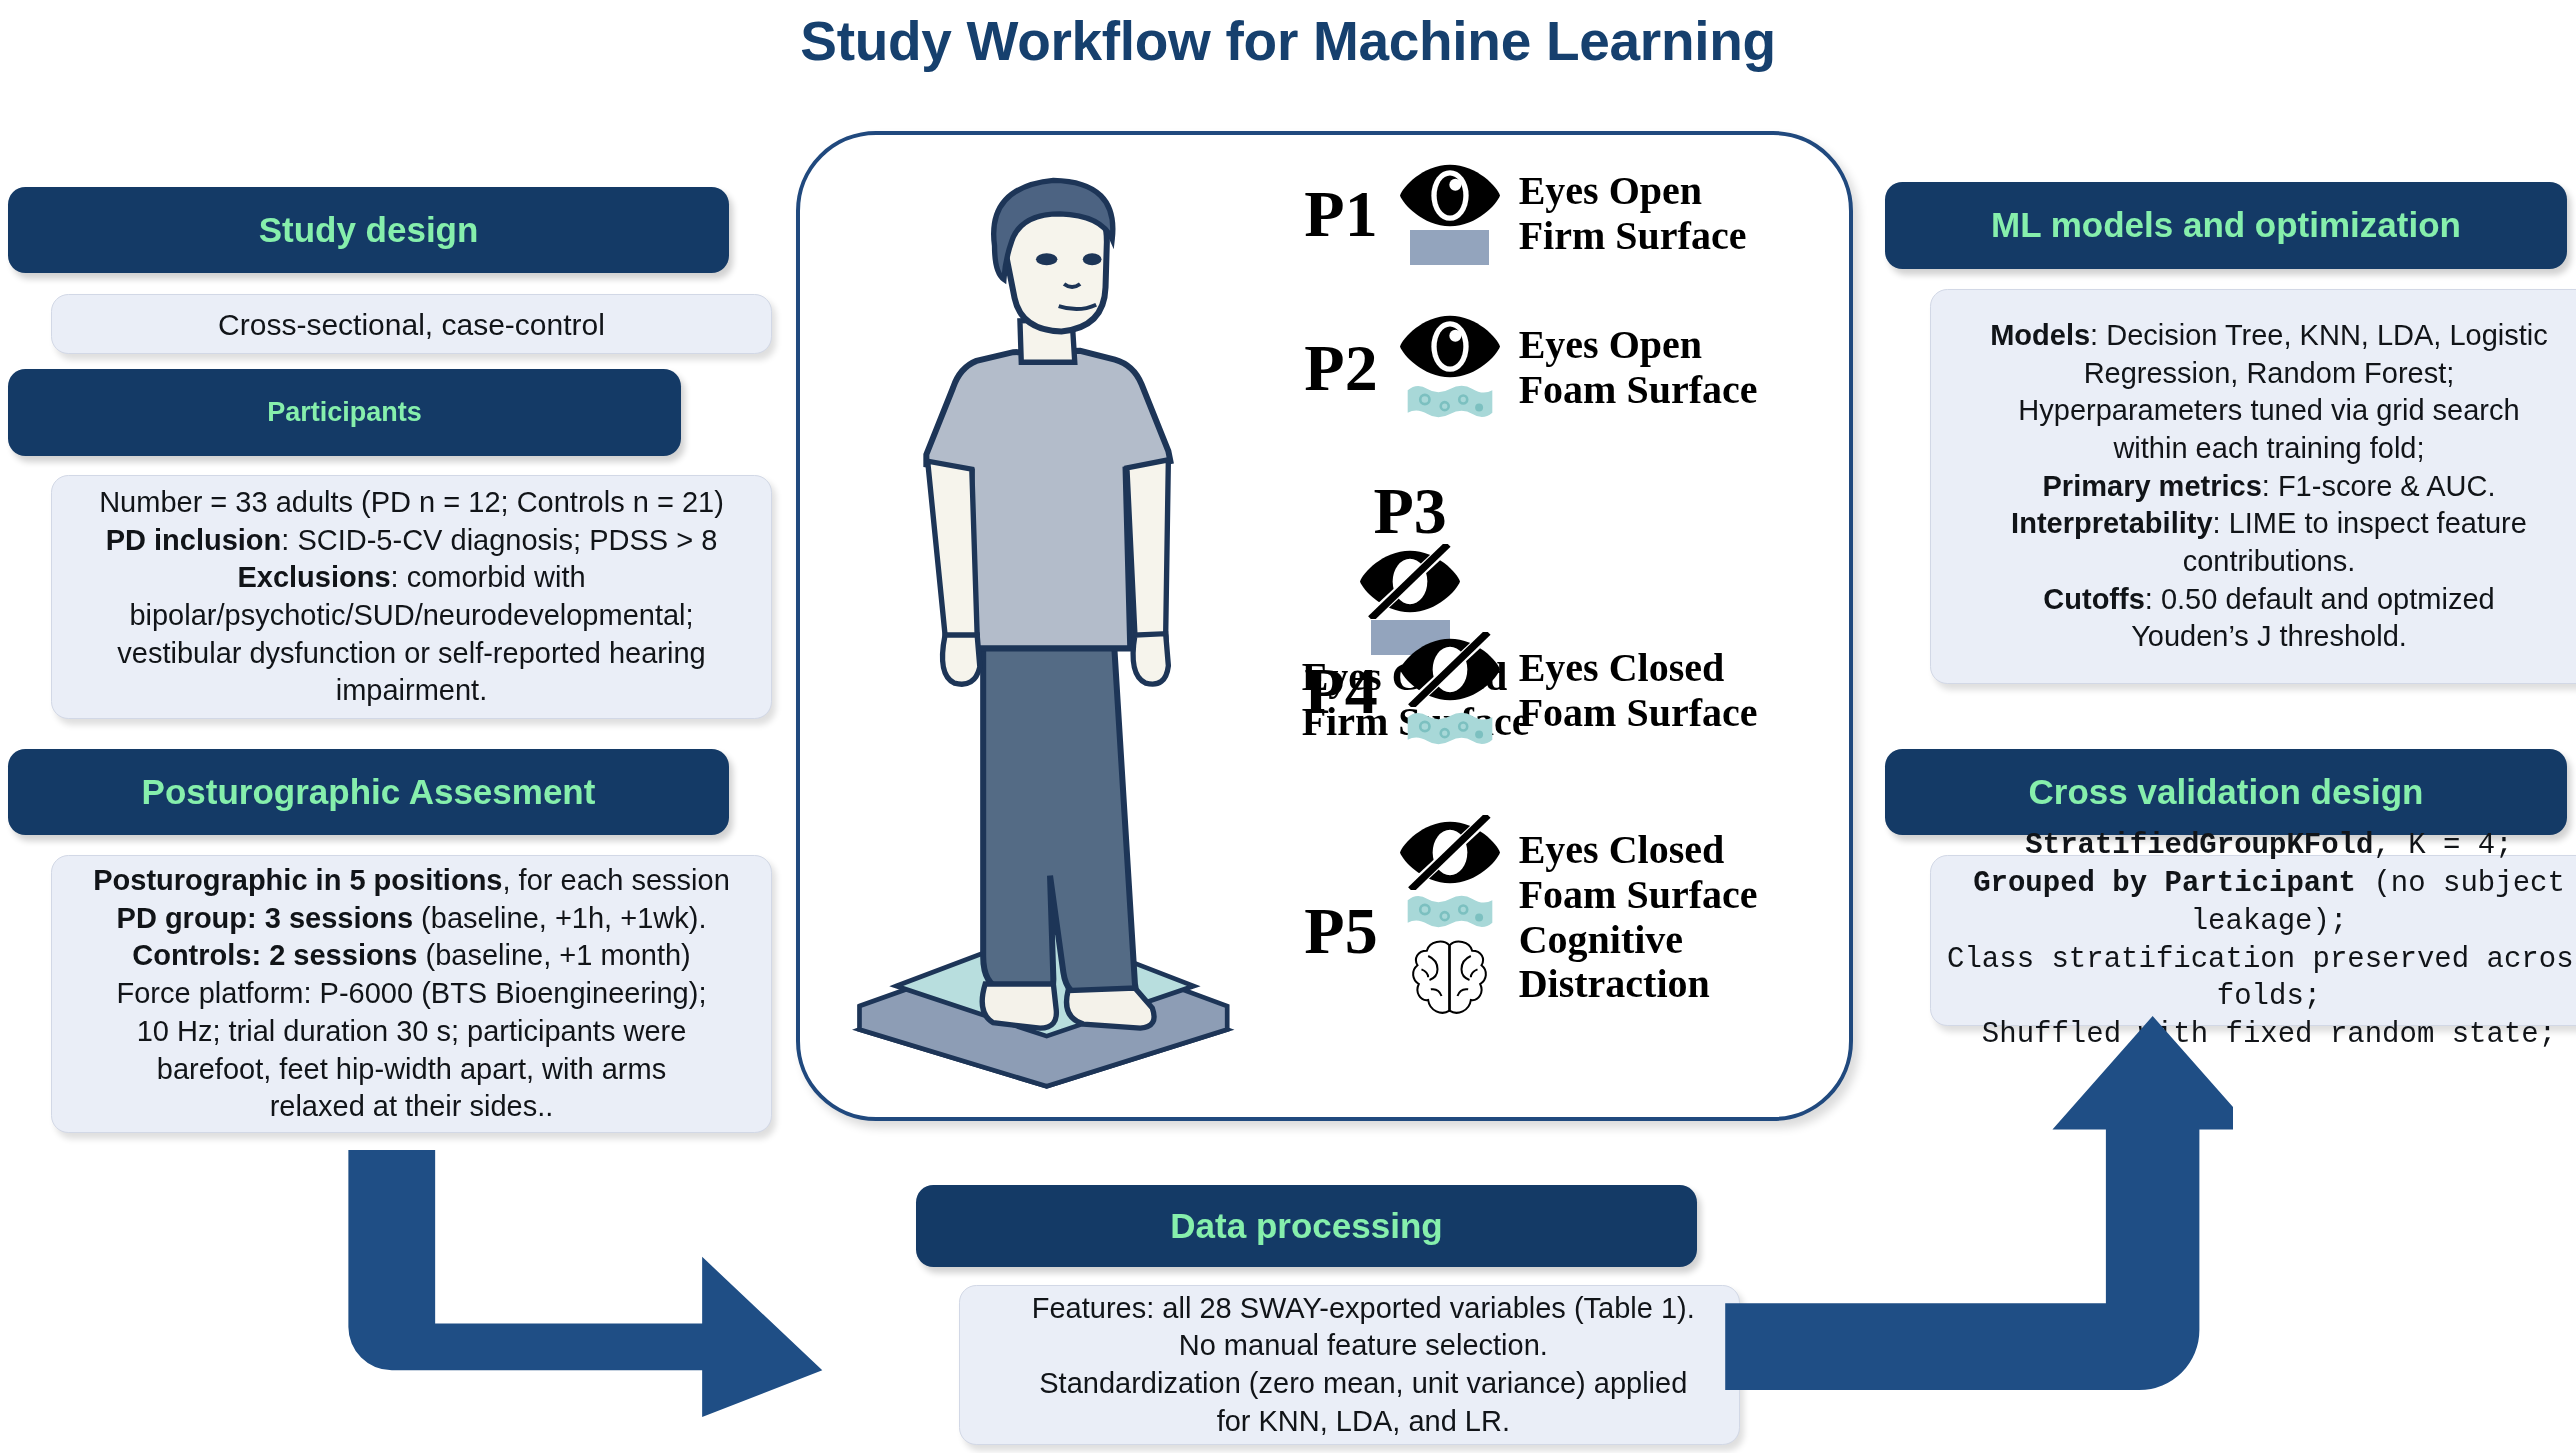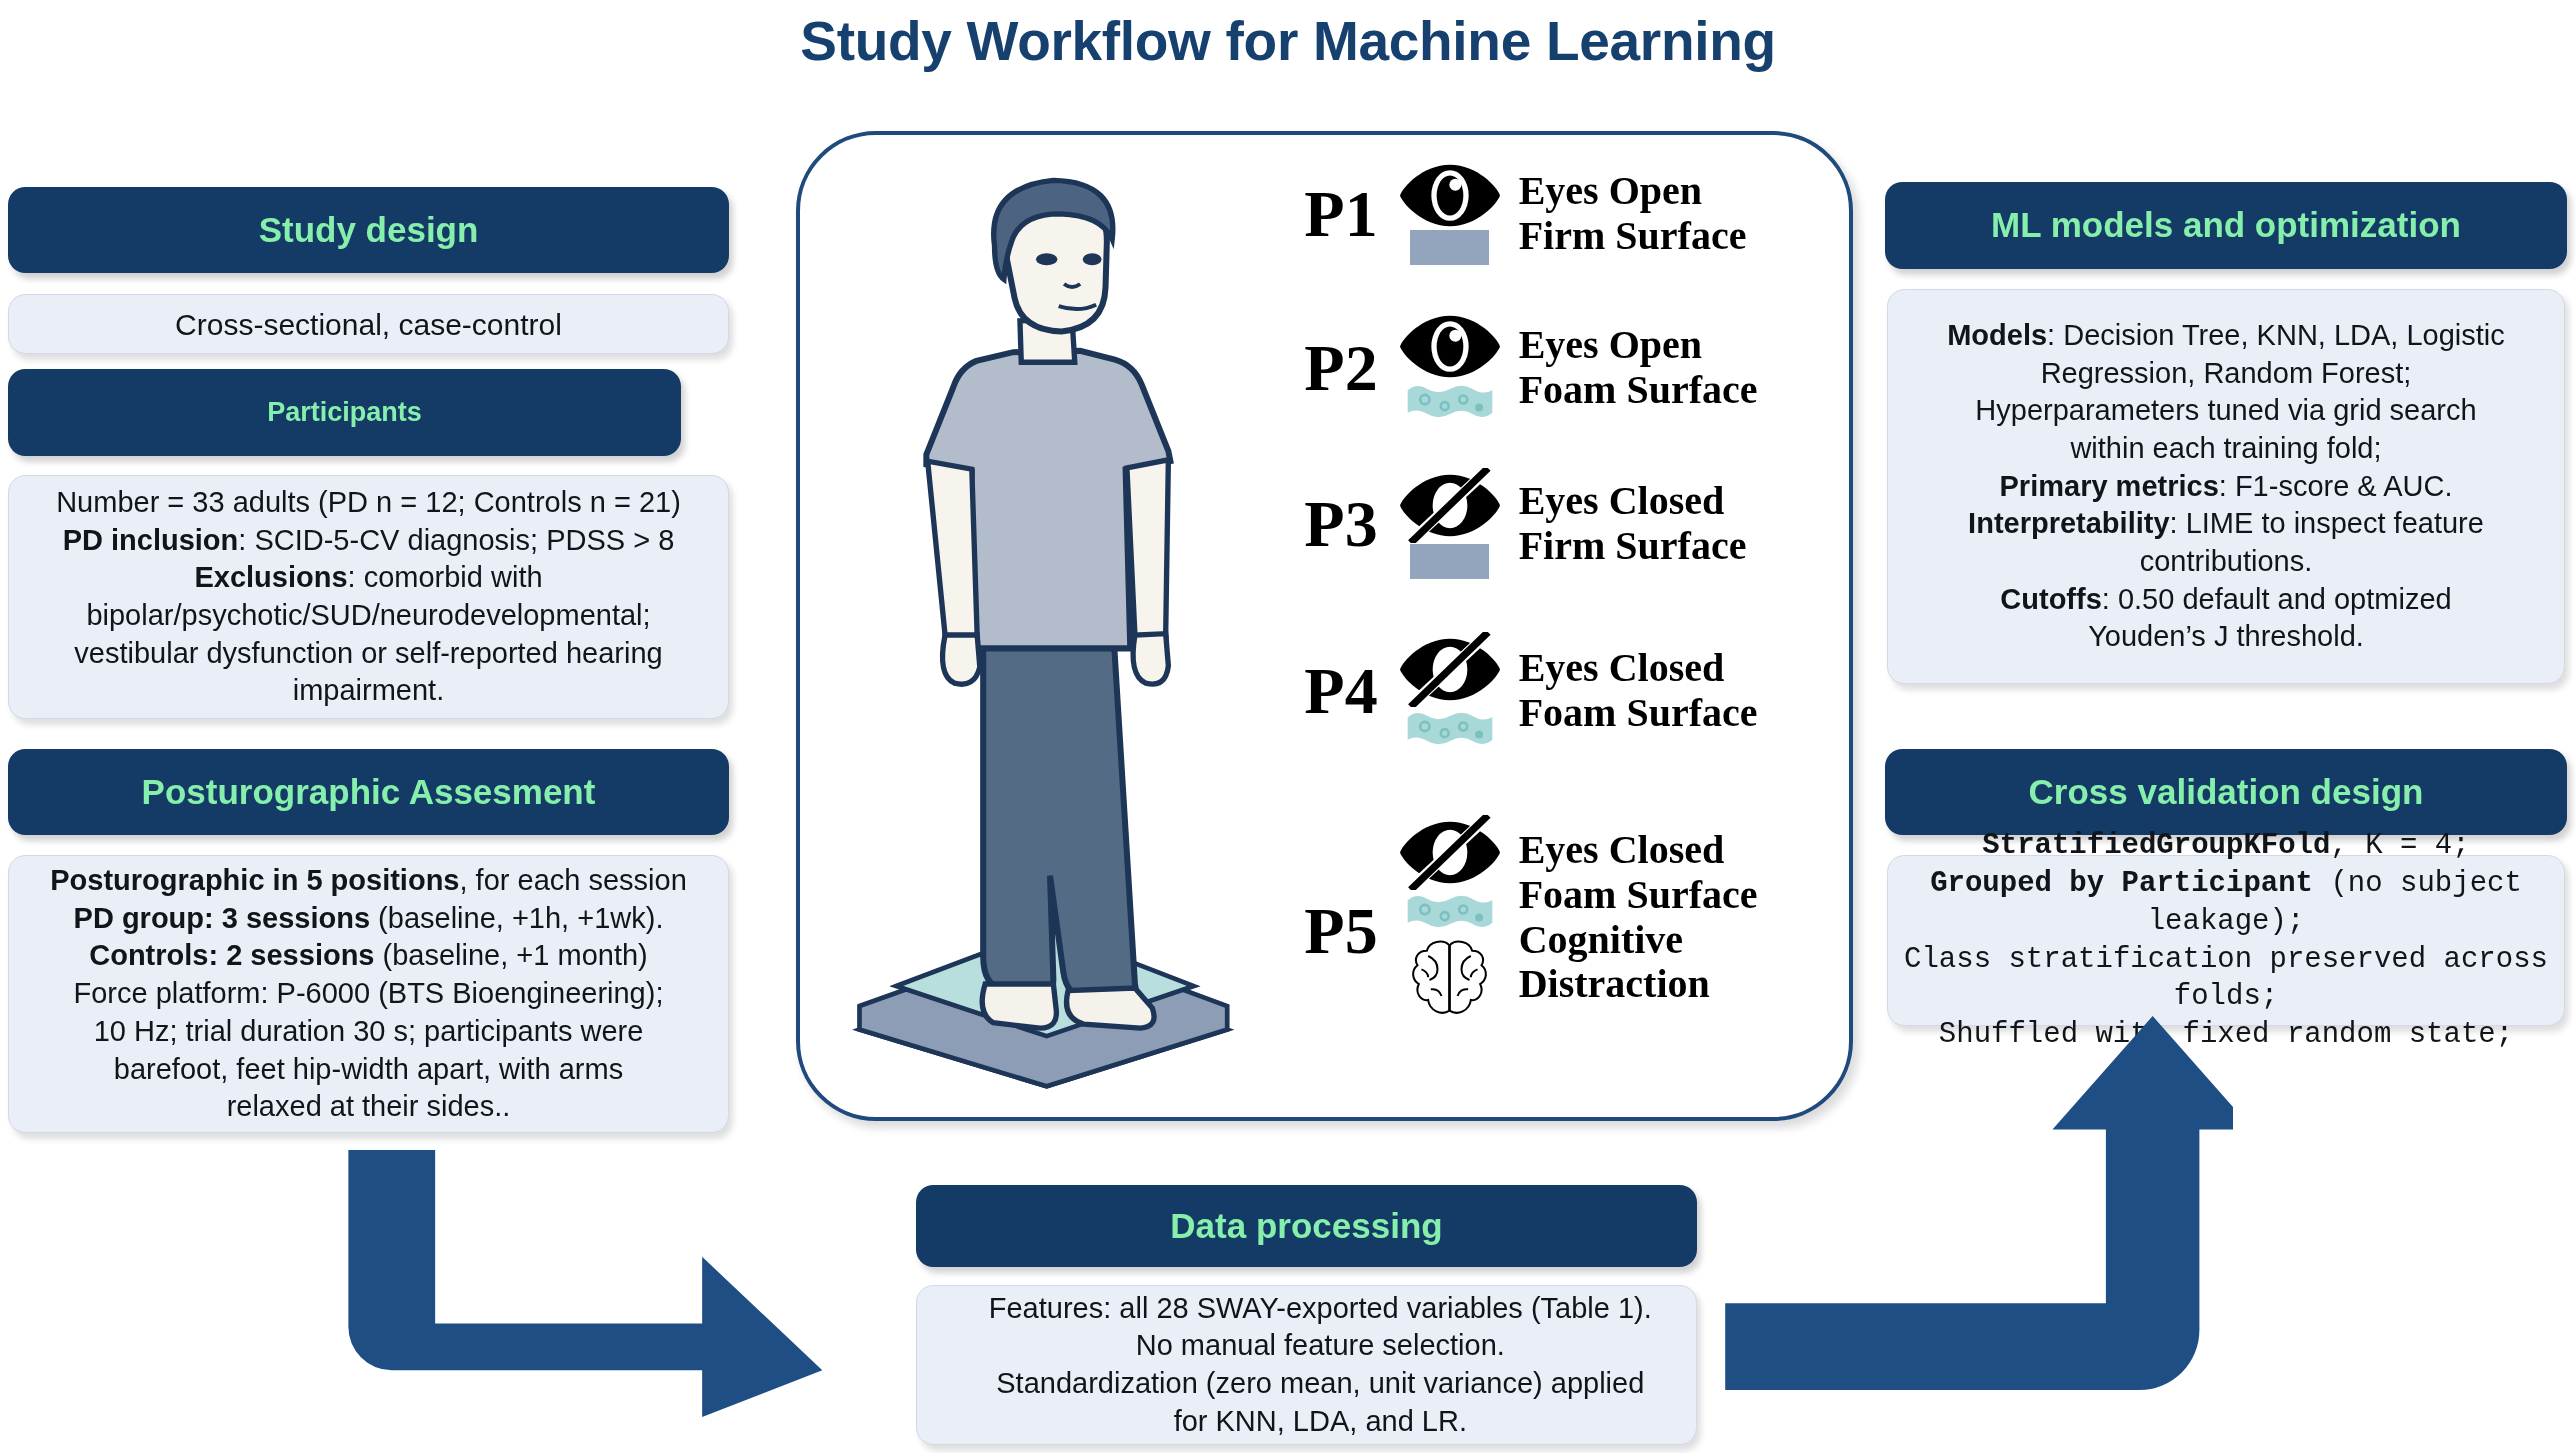--- a/index.html
+++ b/index.html
@@ -21,21 +21,21 @@
     box-shadow:4px 5.3px 6.7px rgba(0,0,0,.18);
     font-family:"Liberation Sans", sans-serif;
   }
   .body{
     position:absolute; background:#eaeef7; border:1.3px solid #d2d8e6;
     border-radius:17.4px; color:#111418;
     display:flex; align-items:center; justify-content:center;
     text-align:center; line-height:1.30;
     box-shadow:4px 5.3px 6.7px rgba(0,0,0,.13);
     font-family:"Liberation Sans", sans-serif;
-    padding:4px 9.4px; box-sizing:border-box;
+    padding:4px 9.4px; box-sizing:border-box;margin-left:43px;
   }
   .body b{font-weight:bold;}
 
   
   .center-panel{
     position:absolute; left:796px; top:131px; width:1057px; height:990px;
     border:4.7px solid #20497e; border-radius:80px; background:#ffffff;
     box-shadow:5.3px 6.7px 9.4px rgba(0,0,0,.14);
     box-sizing:border-box;
   }
@@ -187,21 +187,21 @@
                Q116 60 100 50 Q84 40 66 50 Q48 60 32 50 Q16 40 2 48 Z" fill="#a8d8d8"></path>
       <circle cx="28" cy="28" r="7" fill="none" stroke="#7cc0c0" stroke-width="4"></circle>
       <circle cx="58" cy="38" r="6" fill="none" stroke="#7cc0c0" stroke-width="4"></circle>
       <circle cx="86" cy="28" r="6" fill="none" stroke="#7cc0c0" stroke-width="4"></circle>
       <circle cx="110" cy="40" r="6" fill="#7cc0c0"></circle>
     </svg>
   </div>
   <div class="ptext"><span>Eyes Open</span><br><span>Foam Surface</span></div>
 </div>
 
-<div class="prow" style="left:1291px; top:468px;">
+<div class="prow" style="left:1291px; top:478px;flex-direction:column;">
   <div class="plabel">P3</div>
   <div class="picons">
     <svg width="100" height="75" viewBox="0 0 150 112">
       <path d="M75 10 C 116 10 146 44 150 56 C 146 68 116 102 75 102 C 34 102 4 68 0 56 C 4 44 34 10 75 10 Z" fill="#000"></path>
       <ellipse cx="75" cy="56" rx="26" ry="34" fill="#fff"></ellipse>
       <line x1="18" y1="108" x2="130" y2="4" stroke="#fff" stroke-width="16"></line>
       <line x1="16" y1="112" x2="132" y2="0" stroke="#000" stroke-width="11"></line>
     </svg>
     <div class="firm-bar" style="background:#93a4bd;"></div>
   </div>

